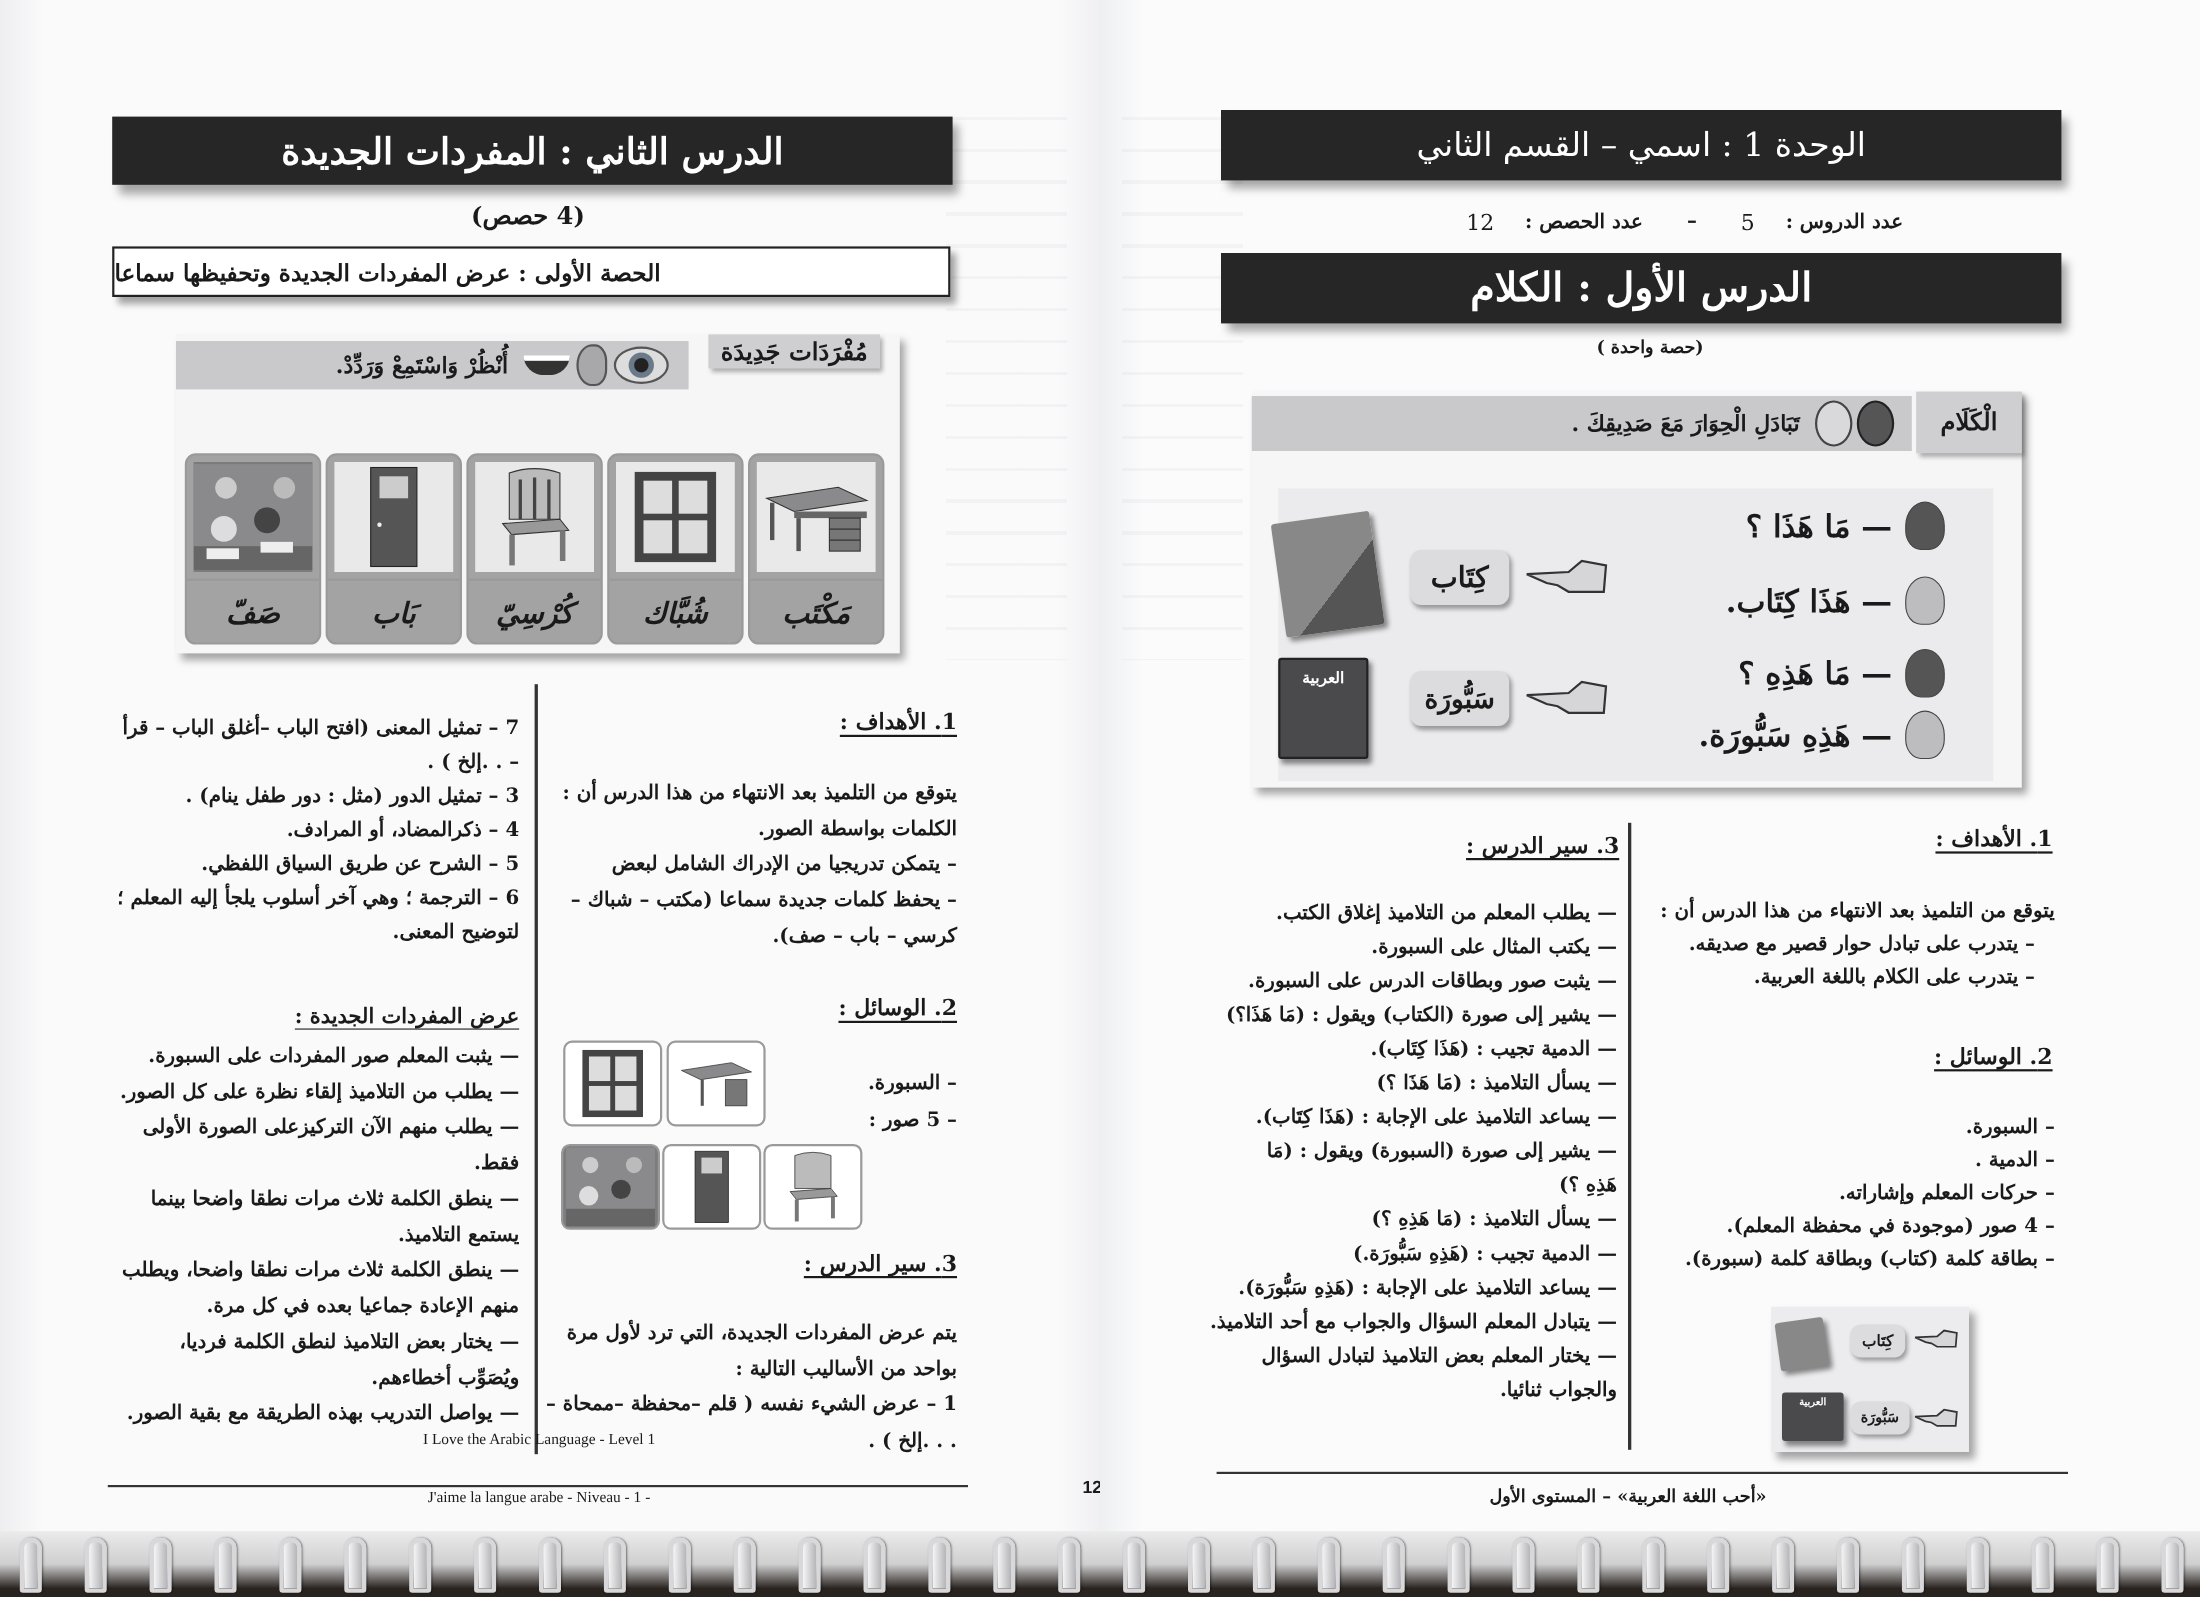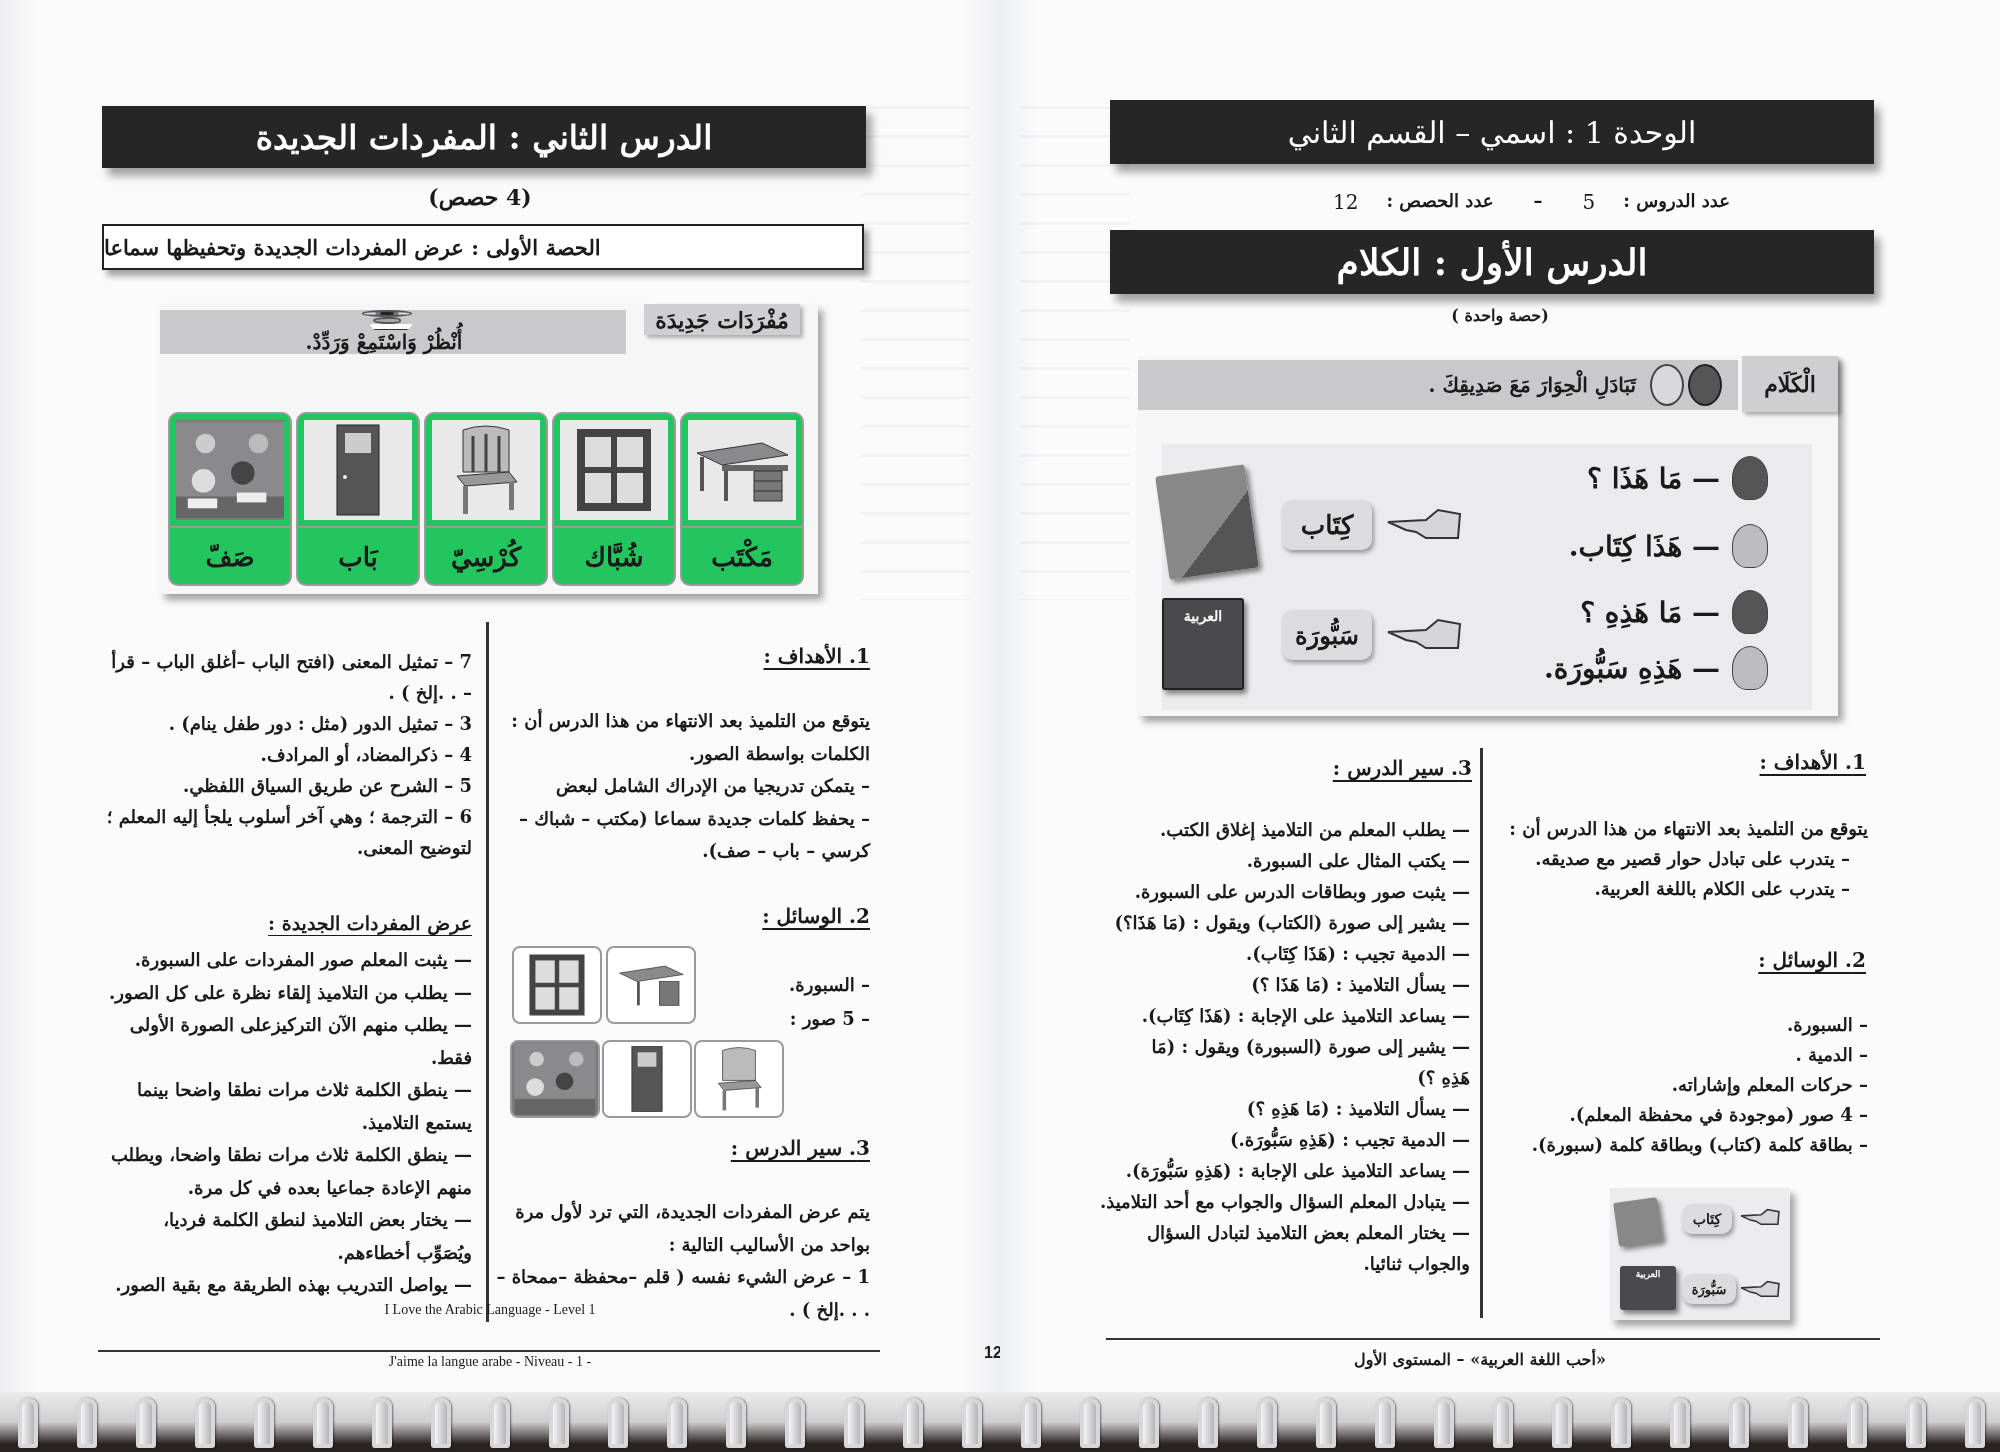--- a/index.html
+++ b/index.html
@@ -35,22 +35,22 @@
   .panel-header {
     position: absolute; background: #c9c9cc; display: flex; align-items: center;
     direction: rtl; font-weight: bold;
   }
   .panel-tag {
     position: absolute; background: #cfcfd2; box-shadow: 3px 3px 4px rgba(0,0,0,0.3);
     display: flex; align-items: center; justify-content: center; font-weight: bold; font-size: 22px;
   }
 
   .vocab-card {
-    position: absolute; width: 124px; height: 174px; background: #22c55e;
-    border: 2px solid #9a9a9a; border-radius: 10px; overflow: hidden;
+    position: absolute; width: 124px; height: 174px; background: #a3a3a3;
+    border: 2px solid #9a9a9a; border-radius: 10px; overflow: hidden; font-style: italic;
   }
   .vocab-card .pic { position: absolute; left: 6px; right: 6px; top: 6px; height: 100px; background: #e9e9ea; display: flex; align-items: center; justify-content: center; }
   .vocab-card .divider { position: absolute; left: 0; right: 0; top: 112px; border-top: 2px solid #9a9a9a; }
   .vocab-card .word { position: absolute; left: 0; right: 0; top: 118px; height: 50px; display: flex; align-items: center; justify-content: center; font-size: 26px; font-weight: bold; }
 
   .mini-card { position: absolute; width: 90px; height: 78px; background: #fff; border: 2px solid #9a9a9a; border-radius: 8px; display: flex; align-items: center; justify-content: center; }
 
   .col-rule { position: absolute; width: 3px; background: #333; }
   .h-rule { position: absolute; height: 2px; background: #333; }
 
@@ -83,21 +83,21 @@
     <span>الدرس الثاني : المفردات الجديدة</span>
   </div>
 
   <div class="subtitle" style="left:380px;top:184px;width:200px;font-size:22px;">(4 حصص)</div>
 
   <div class="frame-box" style="left:102px;top:224px;width:762px;height:46px;">
     <span>الحصة الأولى : عرض المفردات الجديدة وتحفيظها سماعا</span>
   </div>
 
   <div class="panel" style="left:160px;top:304px;width:658px;height:290px;">
-    <div class="panel-header" style="left:0;top:6px;width:466px;height:44px;padding-right:18px;flex-direction:column;">
+    <div class="panel-header" style="left:0;top:6px;width:466px;height:44px;padding-right:18px;">
       <span style="display:inline-block;width:50px;height:34px;border-radius:50%;background:radial-gradient(circle,#222 0 6px,#6a7a8a 7px 11px,#ddd 12px);border:2px solid #555;margin-left:6px;"></span>
       <span style="display:inline-block;width:28px;height:38px;border-radius:50% 40% 40% 50%;background:#a8a8aa;border:2px solid #555;margin-left:6px;"></span>
       <span style="display:inline-block;width:42px;height:18px;border-radius:0 0 22px 22px;background:#333;border-top:5px solid #fff;margin-left:14px;"></span>
       <span style="font-size:20px;">أُنْظُرْ وَاسْتَمِعْ وَرَدِّدْ.</span>
     </div>
     <div class="panel-tag" style="left:484px;top:0;width:156px;height:31px;">
       <span>مُفْرَدَات جَدِيدَة</span>
     </div>
 
     <div class="vocab-card" style="left:520px;top:108px;">

